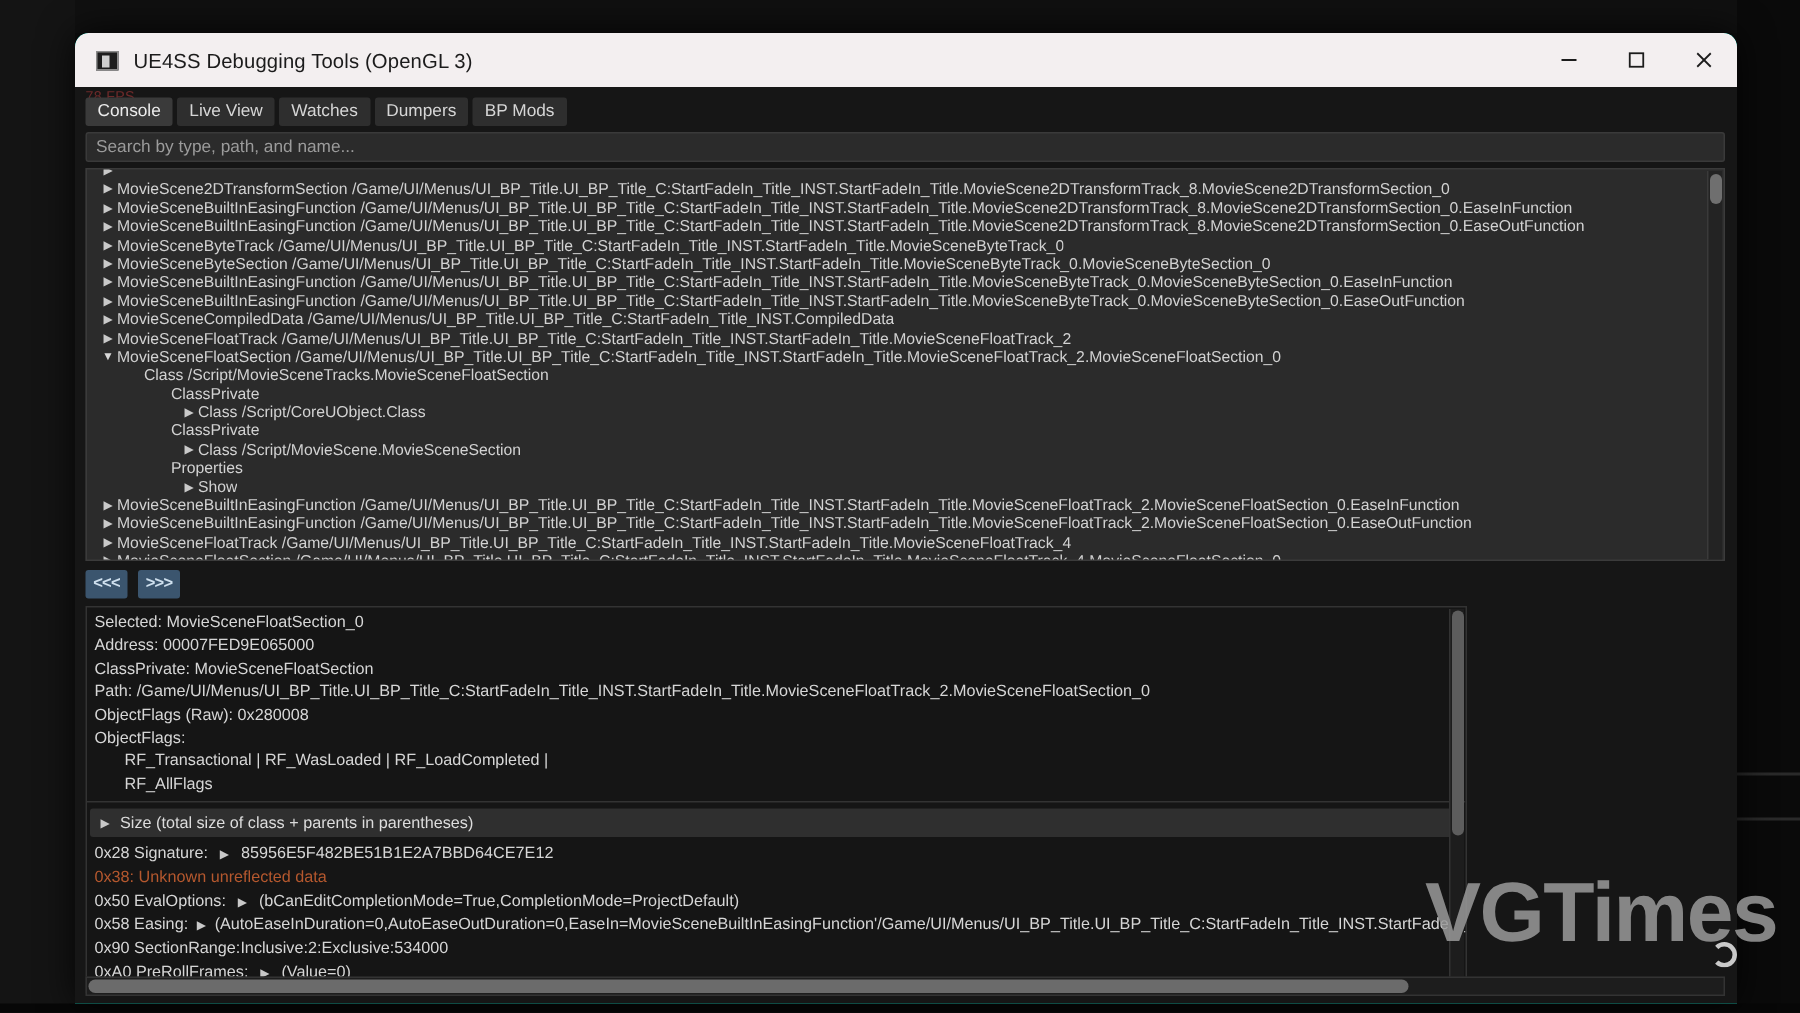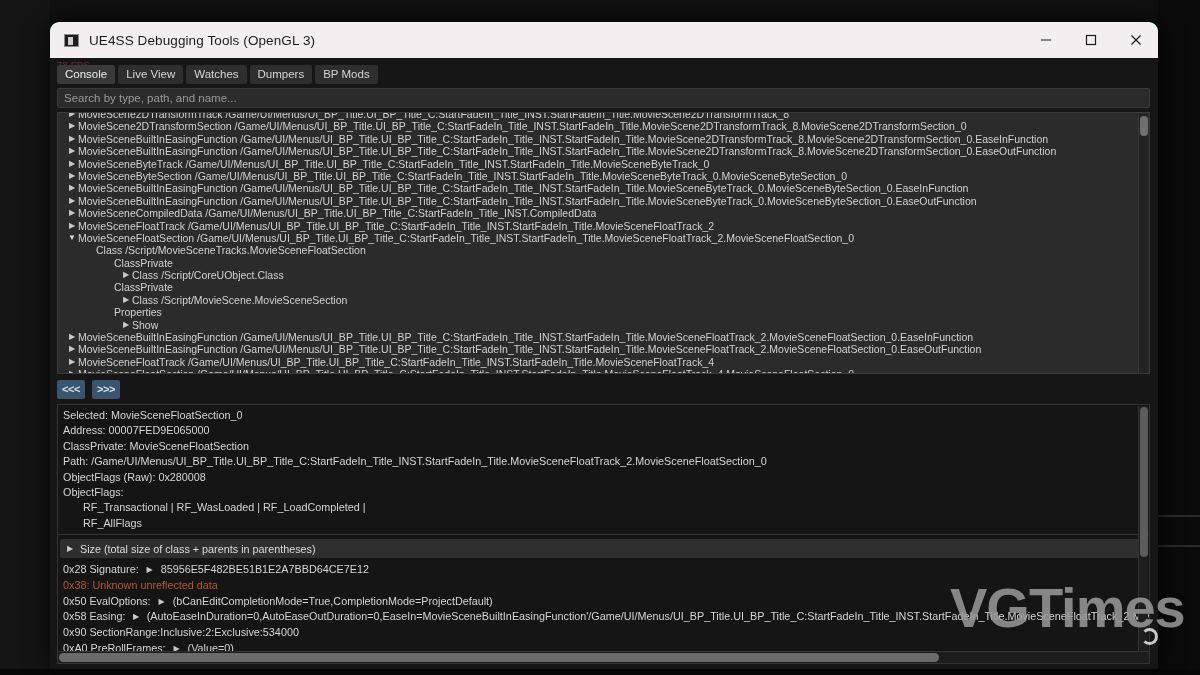--- a/index.html
+++ b/index.html
@@ -121,21 +121,21 @@
   #navrow { position:absolute; left: 7px; top: 322px; height: 20px; display:flex; gap:7px; }
   .navbtn {
     background:#3b556e; color:#cfe0ee; font-size:11px; font-weight:bold;
     width: 28px; height: 19px; line-height: 19px; text-align:center;
     border-radius: 2px; letter-spacing: -.5px;
   }
 
   
   #details {
     position:absolute; left:7px; top: 346px;
-    width: 1093px; height: 258px;
+    width: 921px; height: 258px;
     background: #151515; border: 1px solid #333;
     overflow: hidden;
   }
   .drow {
     font-size: 10.8px; color:#d6d6d6; line-height: 15.4px;
     white-space: nowrap; padding-left: 5px;
   }
   .drow.ind { padding-left: 25px; }
   .dsep { height:1px; background:#333; margin: 3px 0 0 0; }
 
@@ -242,21 +242,20 @@
 
       <div id="searchbar">
         <span>Search by type, path, and name...</span>
       </div>
 
       <div id="treepanel">
         <div id="treeclip">
             <div class="trow partial-top">
               <span style="display: inline-block; flex: 0 0 auto; width: 8px;"></span>
               <span class="arrow">▶</span>
-              <span class="tlabel">MovieScene2DTransformTrack /Game/UI/Menus/UI_BP_Title.UI_BP_Title_C:StartFadeIn_Title_INST.StartFadeIn_Title.MovieScene2DTransformTrack_8</span>
             </div>
             <div class="trow">
               <span style="display: inline-block; flex: 0 0 auto; width: 8px;"></span>
               <span class="arrow">▶</span>
               <span class="tlabel">MovieScene2DTransformSection /Game/UI/Menus/UI_BP_Title.UI_BP_Title_C:StartFadeIn_Title_INST.StartFadeIn_Title.MovieScene2DTransformTrack_8.MovieScene2DTransformSection_0</span>
             </div>
             <div class="trow">
               <span style="display: inline-block; flex: 0 0 auto; width: 8px;"></span>
               <span class="arrow">▶</span>
               <span class="tlabel">MovieSceneBuiltInEasingFunction /Game/UI/Menus/UI_BP_Title.UI_BP_Title_C:StartFadeIn_Title_INST.StartFadeIn_Title.MovieScene2DTransformTrack_8.MovieScene2DTransformSection_0.EaseInFunction</span>

